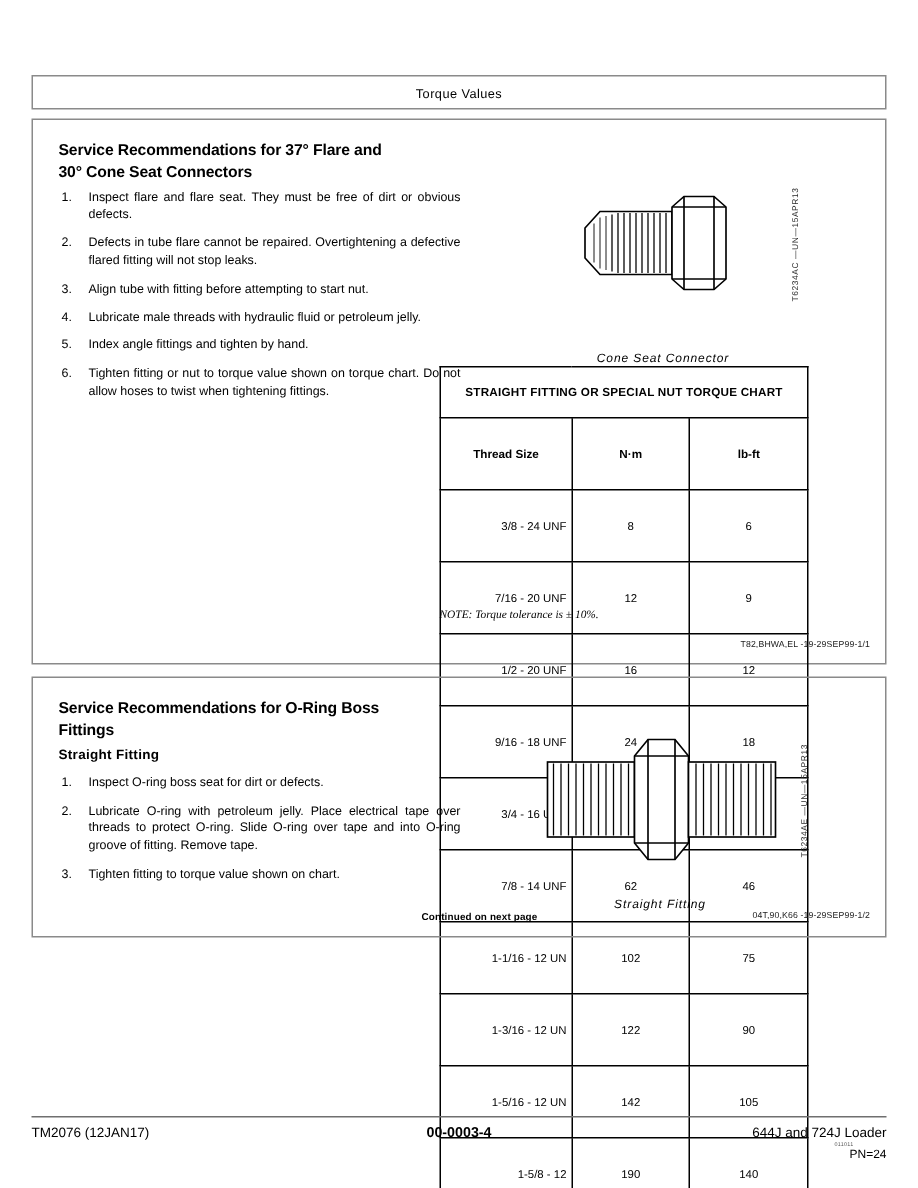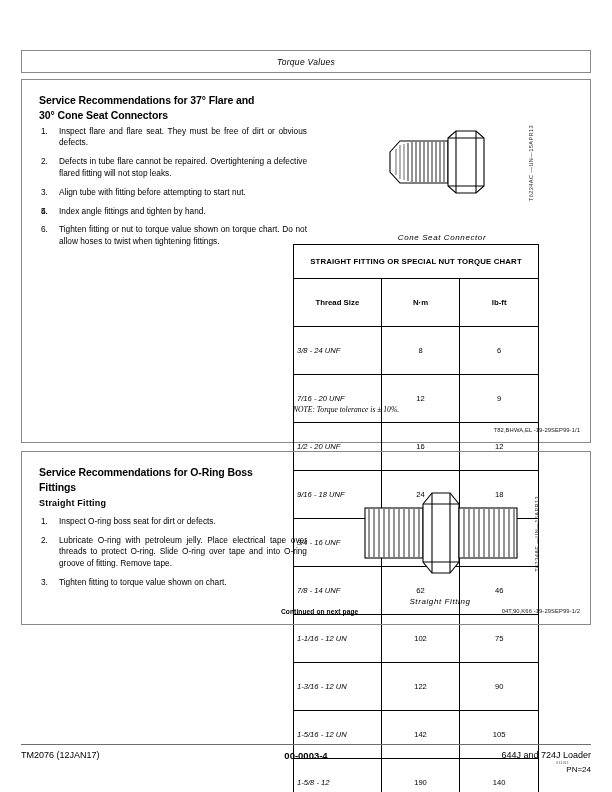--- a/index.html
+++ b/index.html
@@ -21,21 +21,20 @@
     position: absolute;
     left: 21px; top: 50px;
     width: 570px; height: 23px;
     border: 1px solid #8a8a8a;
     display: flex;
     align-items: center;
     justify-content: center;
   }
   .header-title {
     font-size: 8.5px;
-    font-style: italic;
     letter-spacing: 0.3px;
   }
 
   
   .content-box {
     position: absolute;
     left: 21px;
     width: 570px;
     border: 1px solid #8a8a8a;
   }
@@ -111,21 +110,21 @@
   .torque-table th.chart-title {
     font-size: 7.8px;
     font-weight: bold;
     letter-spacing: 0.15px;
     padding: 12px 2px;
   }
   .torque-table th.colhead {
     font-weight: bold;
     font-size: 7.8px;
   }
-  .torque-table td.thread { text-align: left; font-style: italic; }
+  .torque-table td.thread { text-align: right; }
 
   .table-note {
     position: absolute;
     font-size: 7.6px;
     font-style: italic;
   }
 
   
   .ref-code {
     position: absolute;
@@ -192,20 +191,21 @@
       <div class="oitem">
         <span class="num">2.</span>
         <span>Defects in tube flare cannot be repaired. Overtightening a defective flared fitting will not stop leaks.</span>
       </div>
       <div class="oitem">
         <span class="num">3.</span>
         <span>Align tube with fitting before attempting to start nut.</span>
       </div>
       <div class="oitem">
         <span class="num">4.</span>
+        <span>Lubricate male threads with hydraulic fluid or petroleum jelly.</span>
       </div>
       <div class="oitem">
         <span class="num">5.</span>
         <span>Index angle fittings and tighten by hand.</span>
       </div>
       <div class="oitem last">
         <span class="num">6.</span>
         <span>Tighten fitting or nut to torque value shown on torque chart.  Do not allow hoses to twist when tightening fittings.</span>
       </div>
     </div>

